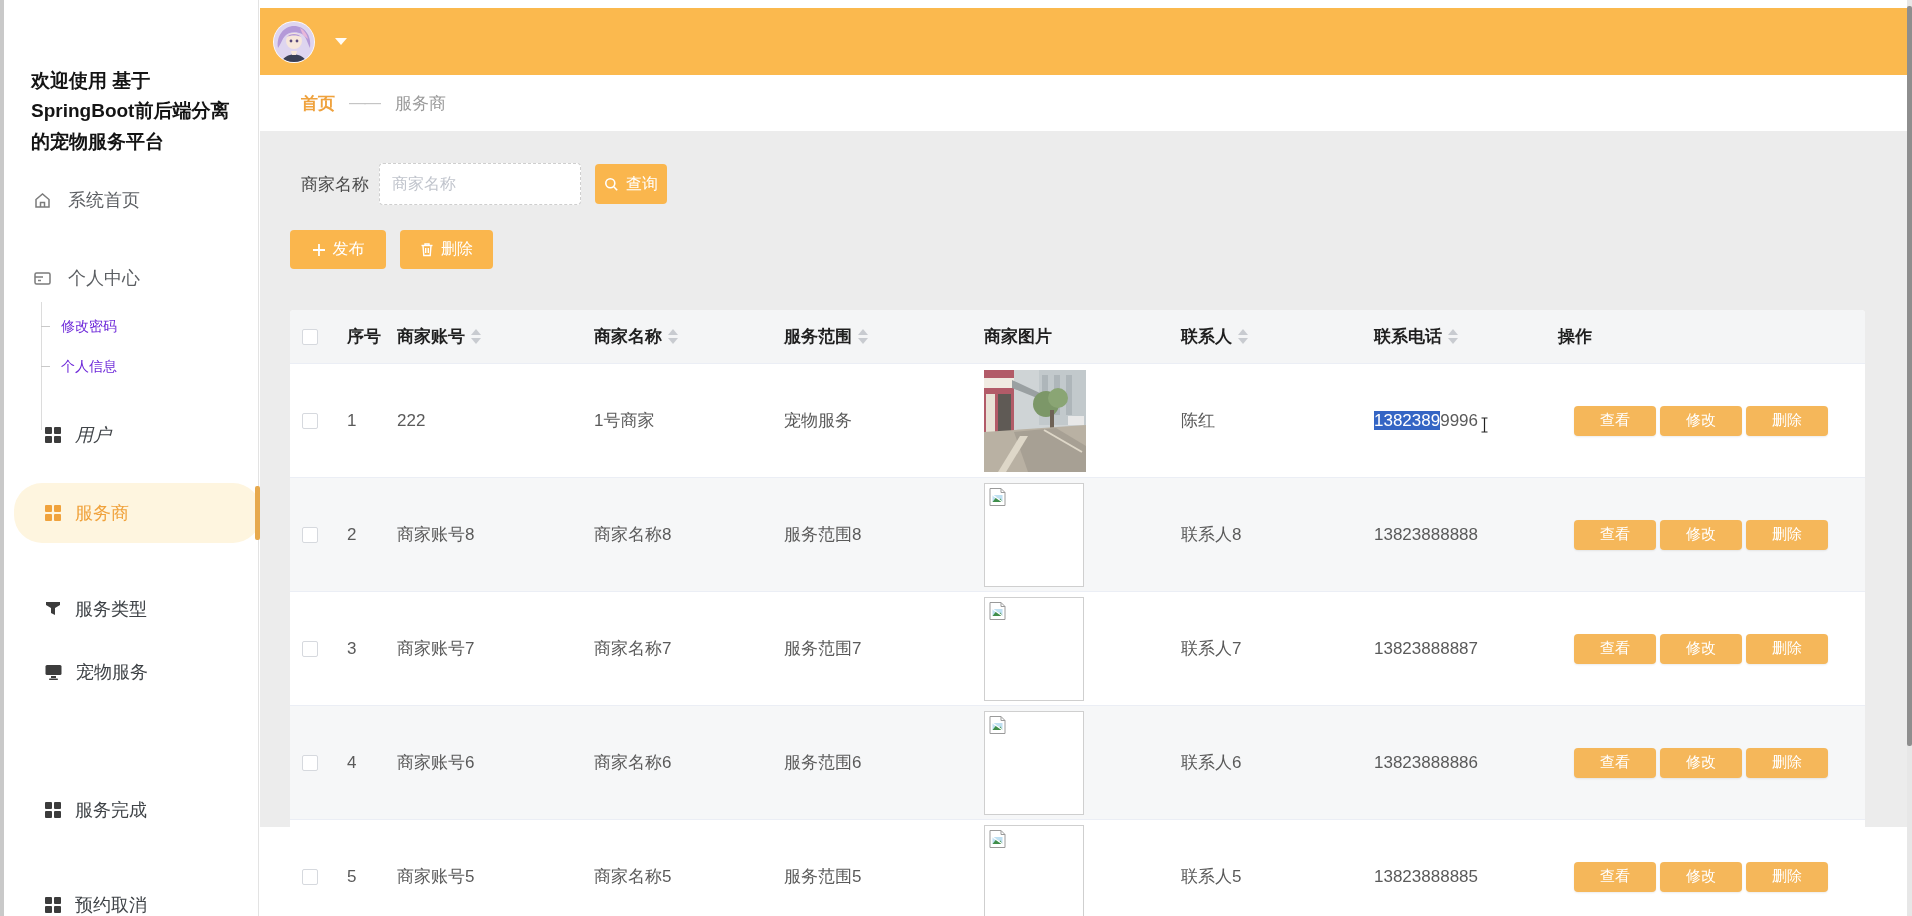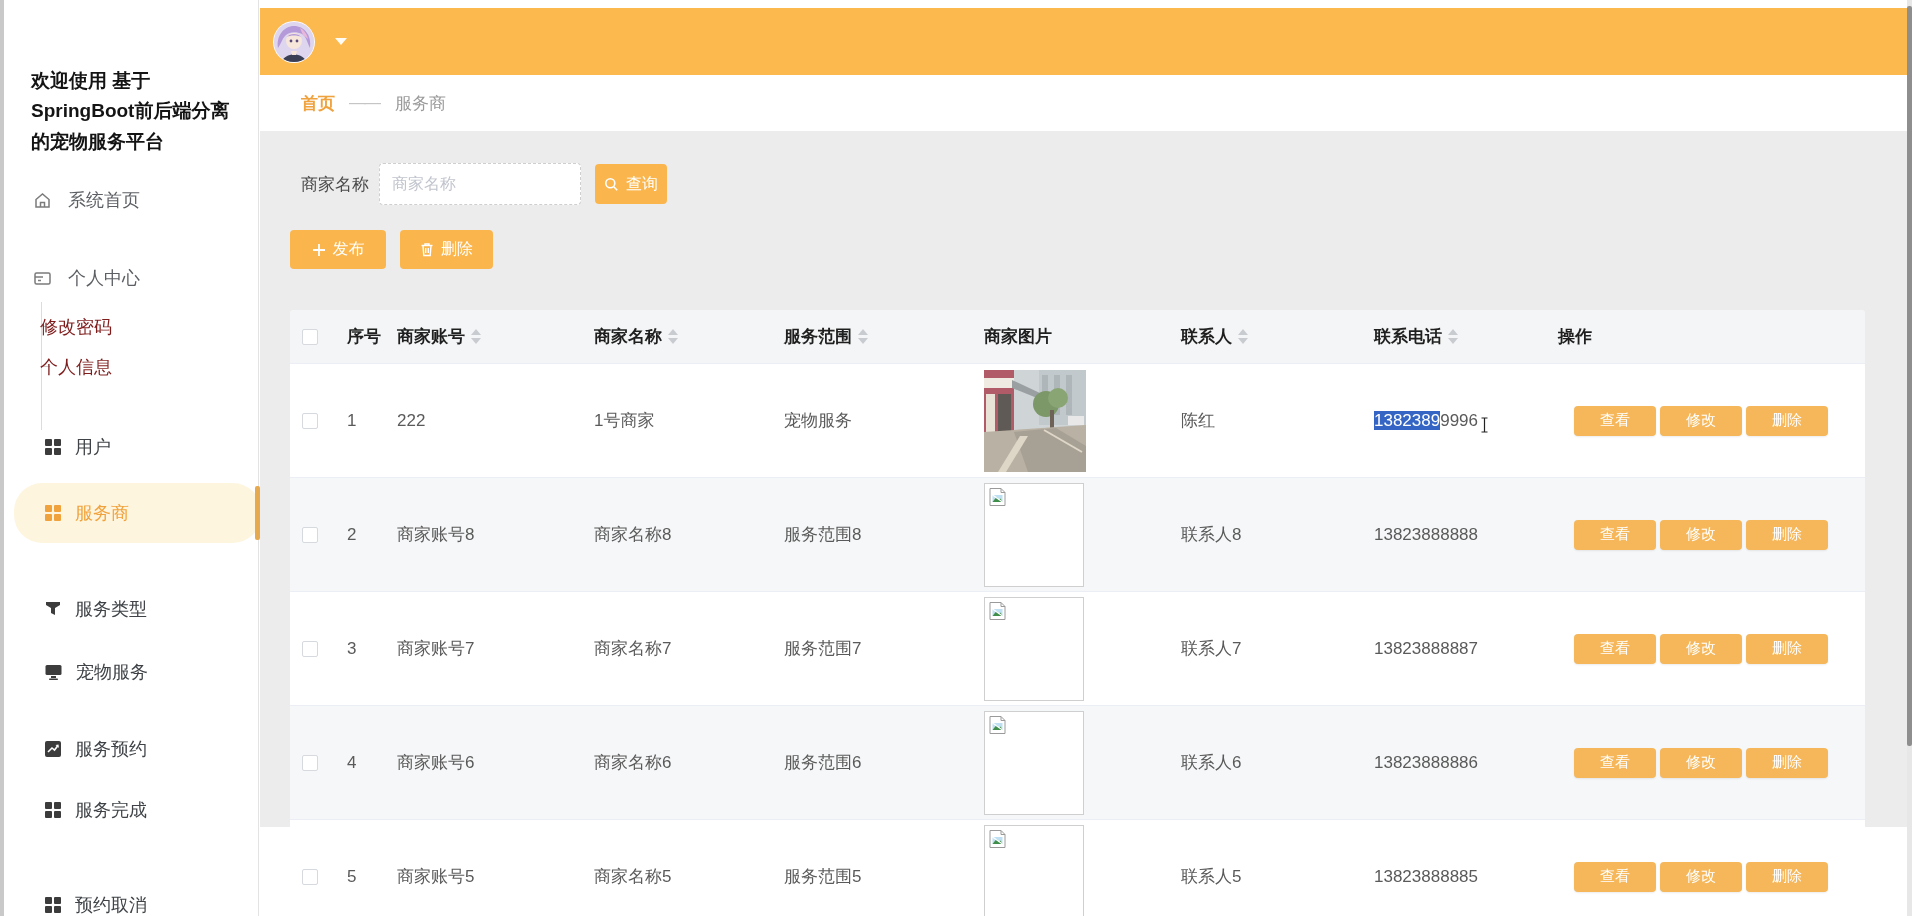--- a/index.html
+++ b/index.html
@@ -10,30 +10,30 @@
   
   .left-edge { position:absolute; left:0; top:0; width:4px; height:916px; background:#c9c9c9; }
 
   
   .sidebar { position:absolute; left:4px; top:0; width:255px; height:916px; background:#fff; border-right:1px solid #e3e3e3; }
   .sidebar-title { position:absolute; left:27px; top:46px; width:200px; font-size:19px; font-weight:bold; color:#141414; line-height:1.6;margin-top:20px; }
   .nav-item { position:absolute; left:0; width:255px; height:30px; display:flex; align-items:center; gap:13px; font-size:18px; color:#5c5f63; cursor:pointer; }
   .nav-item .ic { flex:0 0 auto; display:flex; }
   .lv1 { padding-left:29px;gap:16px; }
   .lv2 { padding-left:40px; color:#3f4347; }
-  .sub { padding-left:36px; color:#7f1d1d; font-size:18px; }
+  .sub { padding-left:57px; color:#6d28d9; font-size:14px; }
   .tree-line { position:absolute; left:37px; top:302px; width:1px; height:128px; background:#dcdcdc; }
   .sub-dash { position:absolute; left:37px; width:9px; height:1px; background:#c9c9c9; }
   .active-bg { position:absolute; left:10px; top:483px; width:247px; height:60px; background:#fef5df; border-radius:28px; }
   .active-bar { position:absolute; left:251px; top:486px; width:5px; height:54px; background:#e7a94d; border-radius:2px; }
   .nav-active { color:#f0a23c !important; }
 
   .t-home { top:185px; } .t-center { top:263px; }
   .t-sub1 { top:312px; } .t-sub2 { top:352px; }
-  .t-user { top:432px; } .t-provider { top:498px; }
+  .t-user { top:420px;font-style:italic; } .t-provider { top:498px; }
   .t-stype { top:594px; } .t-pet { top:657px; }
   .t-book { top:734px; } .t-done { top:795px;font-family:Liberation Mono, monospace; } .t-cancel { top:890px; }
 
   
   .main { position:absolute; left:260px; top:0; width:1647px; height:827px; background:#ececec; }
   .top-gap { position:absolute; left:0; top:0; width:1647px; height:8px; background:#fff; }
   .topbar { position:absolute; left:0; top:8px; width:1647px; height:67px; background:#fbb94e; display:flex; align-items:center; }
   .avatar { width:42px; height:42px; margin-left:13px; border-radius:50%; overflow:hidden; border:1px solid rgba(255,255,255,.85); background:#e9e2f5; cursor:pointer; }
   .caret-down { width:0; height:0; margin-left:20px; border-left:6px solid transparent; border-right:6px solid transparent; border-top:7px solid #ffffff; opacity:.95; cursor:pointer; }
 
@@ -160,30 +160,20 @@
       <span class="ic">
         <svg width="19" height="18" viewBox="0 0 19 18" fill="#3c3c3c">
             <rect x="1.5" y="2" width="16" height="10" rx="1.5"></rect>
             <rect x="7" y="13" width="5" height="2"></rect>
             <rect x="5" y="15.5" width="9" height="1.5" rx="0.7"></rect>
           </svg>
       </span>
       <span>宠物服务</span>
     </div>
 
-    <div class="nav-item lv2 t-book">
-      <span class="ic">
-        <svg width="18" height="18" viewBox="0 0 18 18">
-            <rect x="1" y="1" width="16" height="16" rx="2" fill="#3c3c3c"></rect>
-            <polyline points="4,12 8,8 10.5,10 14,5.5" fill="none" stroke="#fff" stroke-width="1.6"></polyline>
-            <polygon points="14.5,4.5 14.8,8 11.5,5" fill="#fff"></polygon>
-          </svg>
-      </span>
-      <span>服务预约</span>
-    </div>
 
     <div class="nav-item lv2 t-done">
       <span class="ic">
         <svg width="18" height="18" viewBox="0 0 18 18" fill="#3c3c3c">
             <rect x="1" y="1" width="7" height="7" rx="1"></rect>
             <rect x="10" y="1" width="7" height="7" rx="1"></rect>
             <rect x="1" y="10" width="7" height="7" rx="1"></rect>
             <rect x="10" y="10" width="7" height="7" rx="1"></rect>
           </svg>
       </span>

